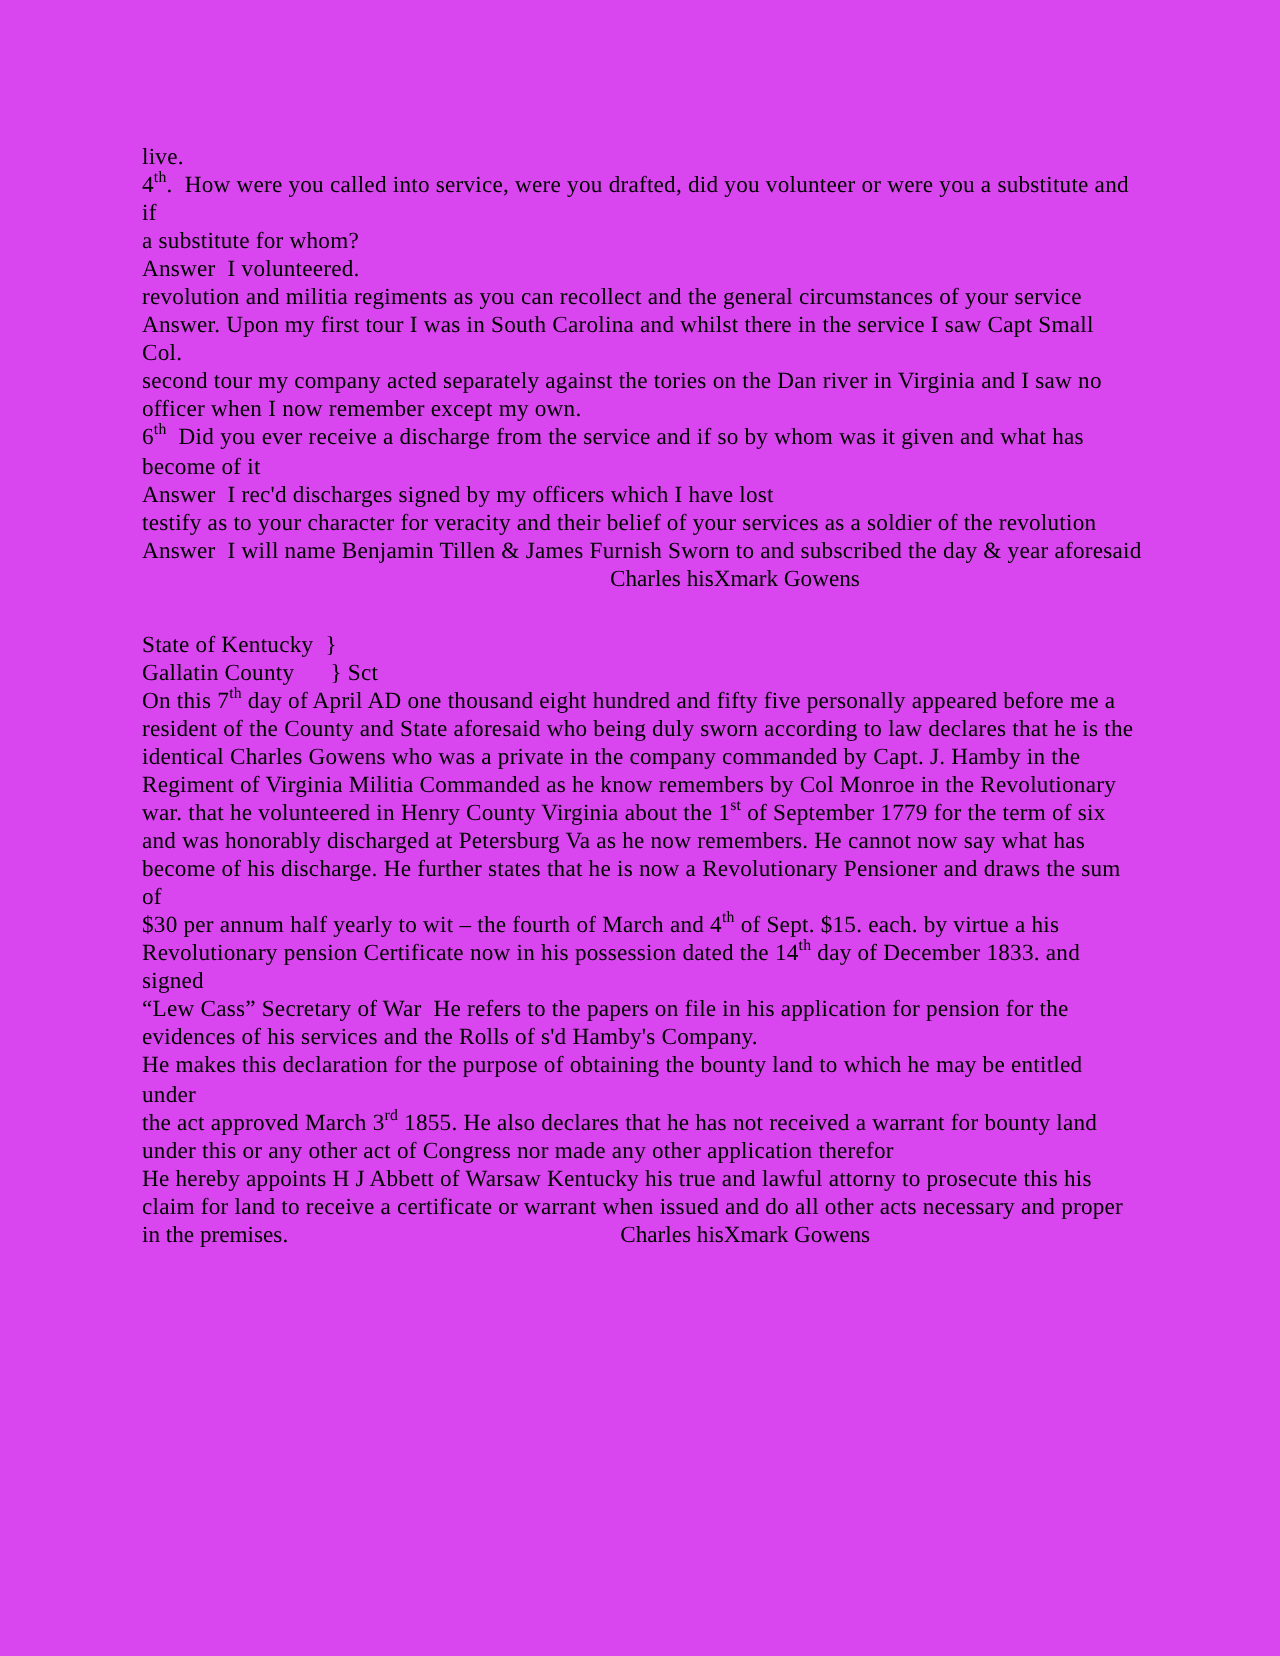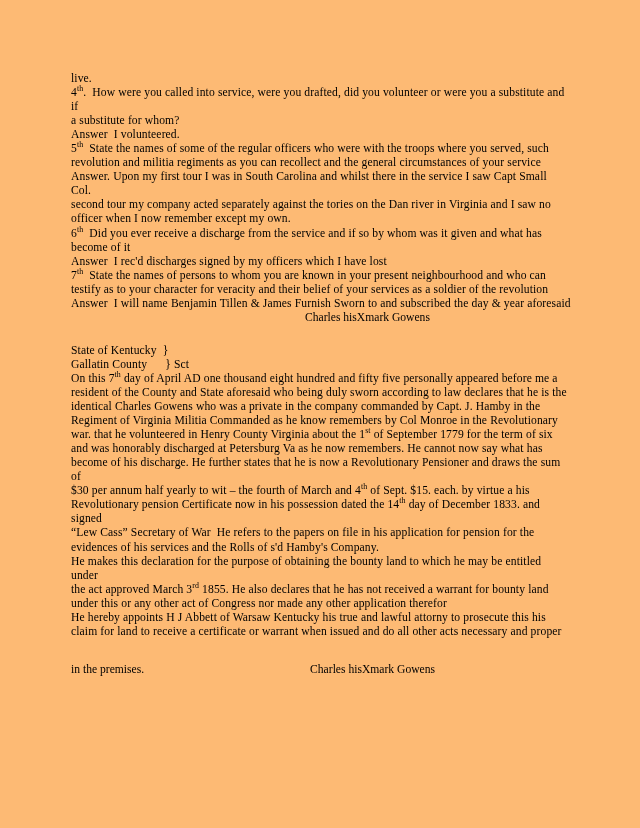--- a/index.html
+++ b/index.html
@@ -11,21 +11,21 @@
     width: 640px;
     height: 828px;
     font-family: "Liberation Serif", "DejaVu Serif", serif;
     color: #000000;
     -webkit-font-smoothing: antialiased;
   }
   .page {
     position: relative;
     width: 640px;
     height: 828px;
-    background: #fdba74;
+    background: #d946ef;
     overflow: hidden;
   }
   .text-block {
     position: absolute;
     left: 71px;
     top: 72px;
     width: 500px;
   }
   .line {
     font-size: 11.6px;
@@ -39,21 +39,20 @@
   
   .sig-center {
     font-size: 11.6px;
     line-height: 14.05px;
     padding-left: 234px;
   }
   .sig-inline {
     font-size: 11.6px;
     line-height: 14.05px;
     white-space: pre;
-    margin-top: 24px;
   }
   .sig-inline .sig-pad {
     display: inline-block;
     width: 166px;
   }
   sup {
     font-size: 0.68em;
     vertical-align: super;
     line-height: 0;
   }
@@ -62,29 +61,27 @@
 <body>
 
 <div class="page">
   <div class="text-block">
 
     <div>
       <div class="line">live.</div>
       <div class="line">4<sup>th</sup>.  How were you called into service, were you drafted, did you volunteer or were you a substitute and if</div>
       <div class="line">a substitute for whom?</div>
       <div class="line">Answer  I volunteered.</div>
-      <div class="line">5<sup>th</sup>  State the names of some of the regular officers who were with the troops where you served, such</div>
       <div class="line">revolution and militia regiments as you can recollect and the general circumstances of your service</div>
       <div class="line">Answer. Upon my first tour I was in South Carolina and whilst there in the service I saw Capt Small  Col.</div>
       <div class="line">second tour my company acted separately against the tories on the Dan river in Virginia and I saw no</div>
       <div class="line">officer when I now remember except my own.</div>
       <div class="line">6<sup>th</sup>  Did you ever receive a discharge from the service and if so by whom was it given and what has</div>
       <div class="line">become of it</div>
       <div class="line">Answer  I rec'd discharges signed by my officers which I have lost</div>
-      <div class="line">7<sup>th</sup>  State the names of persons to whom you are known in your present neighbourhood and who can</div>
       <div class="line">testify as to your character for veracity and their belief of your services as a soldier of the revolution</div>
       <div class="line">Answer  I will name Benjamin Tillen &amp; James Furnish Sworn to and subscribed the day &amp; year aforesaid</div>
       <div class="sig-center">Charles hisXmark Gowens</div>
     </div>
 
     <div class="gap-block"></div>
 
     <div>
       <div class="line">State of Kentucky  }</div>
       <div class="line">Gallatin County      } Sct</div>

